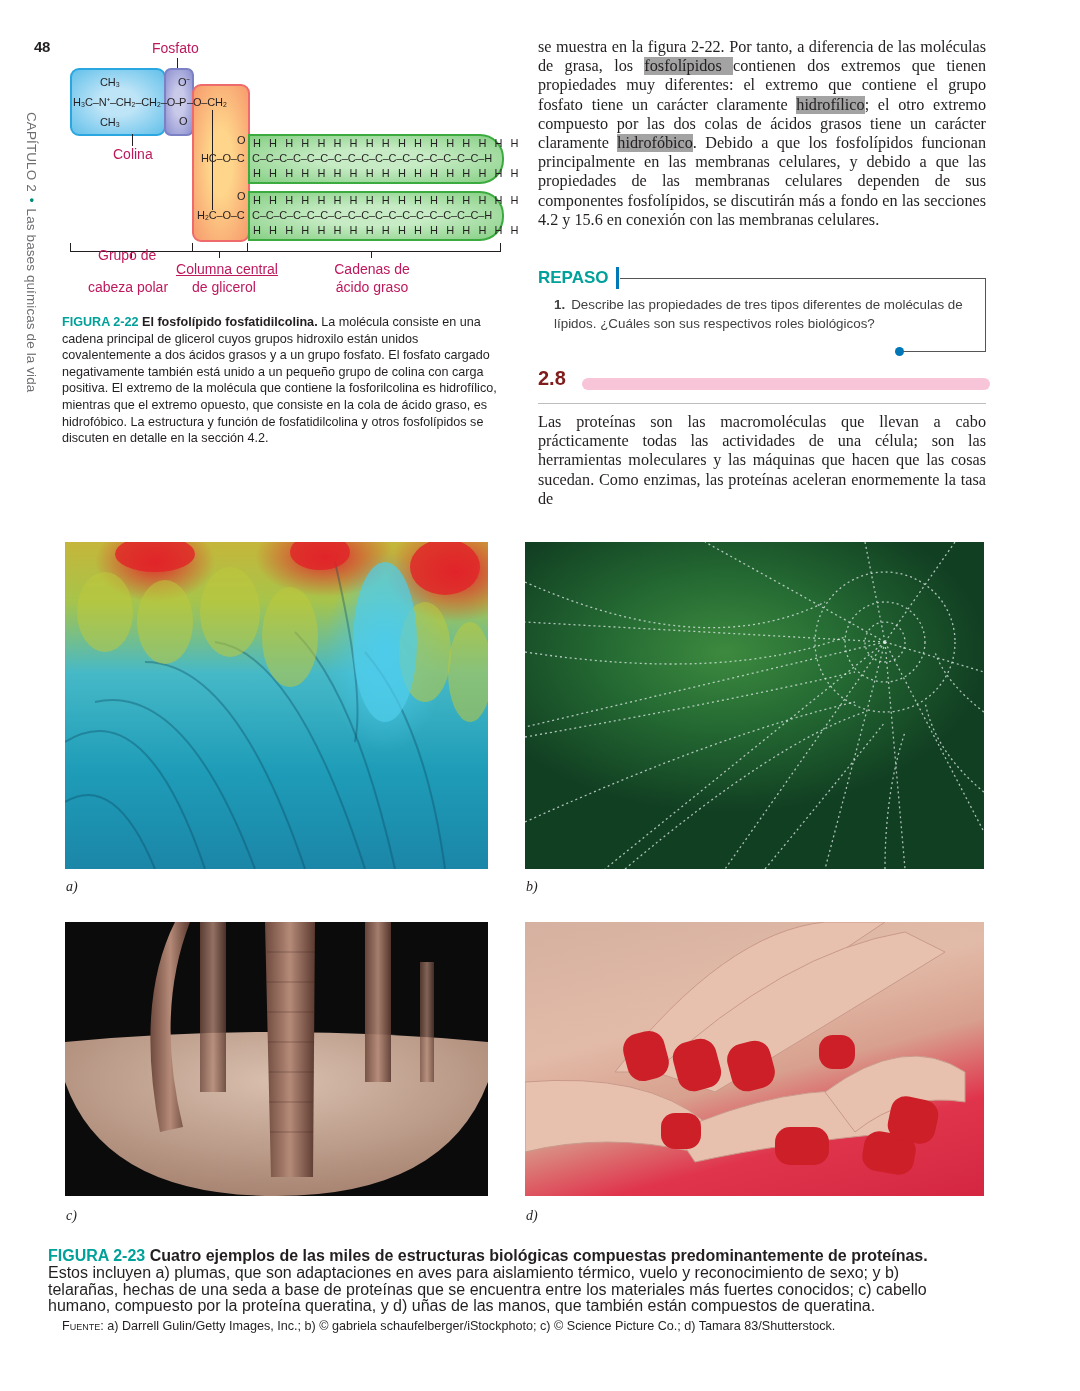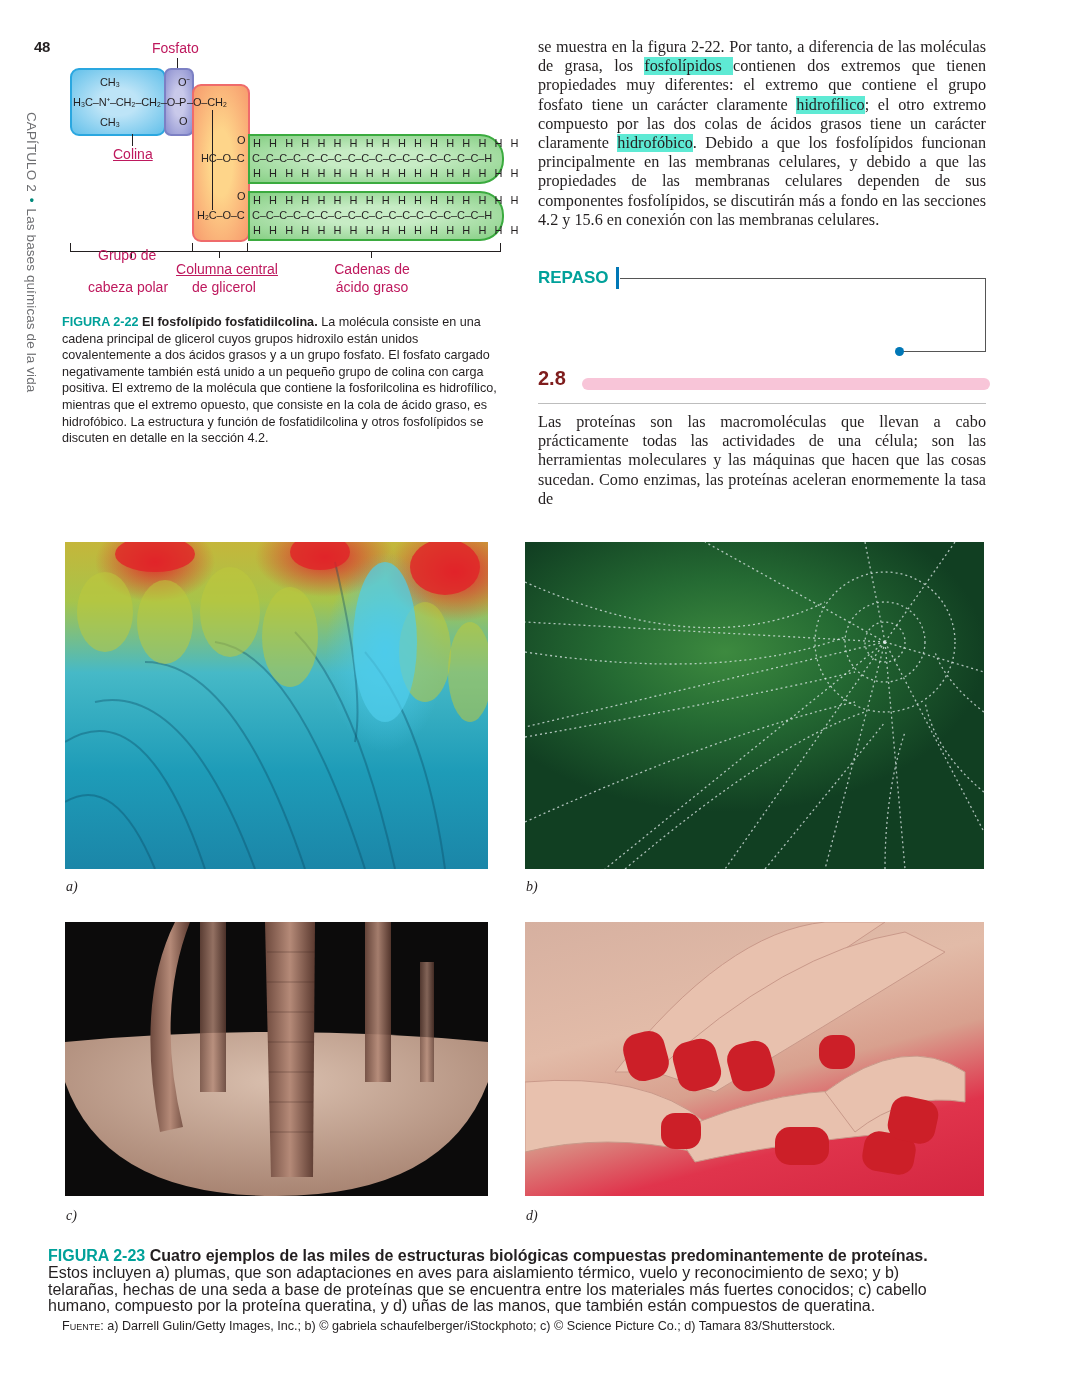--- a/index.html
+++ b/index.html
@@ -28,21 +28,21 @@
   .bracket{position:absolute;height:8px;border-left:1px solid #231f20;border-right:1px solid #231f20;border-bottom:1px solid #231f20;}
   .tick{position:absolute;width:1px;height:7px;background:#231f20;}
 
   
   #fig222-caption{left:62px;top:314px;width:445px;font-size:12.6px;line-height:16.6px;color:#231f20;}
   .figlabel{color:#00a19a;font-weight:bold;}
   .bold{font-weight:bold;}
 
   
   #body-top{left:538px;top:38px;width:448px;font-size:16.2px;line-height:19.2px;text-align:justify;}
-  .hl{background:#5eead4;}
+  .hl{background:#a3a3a3;}
 
   #review{left:538px;top:265px;width:450px;height:92px;}
   #review-title{position:absolute;left:0;top:3px;font-size:17px;font-weight:bold;color:#00a19a;}
   #review-bar{position:absolute;left:78px;top:2px;width:3px;height:22px;background:#0077b6;}
   #review-topline{position:absolute;left:82px;top:13px;width:366px;height:1px;background:#555;}
   #review-rightline{position:absolute;left:447px;top:13px;width:1px;height:74px;background:#555;}
   #review-bottomline{position:absolute;left:362px;top:86px;width:86px;height:1px;background:#555;}
   #review-dot{position:absolute;left:357px;top:82px;width:9px;height:9px;border-radius:50%;background:#0077b6;}
   #review-item{position:absolute;left:16px;top:30px;width:420px;font-size:13.4px;line-height:19px;color:#414042;}
   #review-num{font-weight:bold;margin-right:6px;color:#414042;}
@@ -111,21 +111,21 @@
 
   <div class="chem hrow" style="left:193px;top:102px;">H H H H H H H H H H H H H H H H H</div>
   <div class="chem" style="left:192px;top:117px;">C–C–C–C–C–C–C–C–C–C–C–C–C–C–C–C–C–H</div>
   <div class="chem hrow" style="left:193px;top:132px;">H H H H H H H H H H H H H H H H H</div>
 
   <div class="chem hrow" style="left:193px;top:159px;">H H H H H H H H H H H H H H H H H</div>
   <div class="chem" style="left:192px;top:174px;">C–C–C–C–C–C–C–C–C–C–C–C–C–C–C–C–C–H</div>
   <div class="chem hrow" style="left:193px;top:189px;">H H H H H H H H H H H H H H H H H</div>
 
   <div class="abs" style="left:72px;top:98px;width:1px;height:12px;background:#231f20;"></div>
-  <div class="mlabel abs" style="left:53px;top:110px;text-decoration:underline;">Colina</div>
+  <div class="mlabel abs" style="left:53px;top:110px;">Colina</div>
 
   <div class="bracket" style="left:10px;top:207px;width:121px;"></div>
   <div class="tick" style="left:71px;top:215px;"></div>
   <div class="bracket" style="left:131px;top:207px;width:56px;border-left:none;"></div>
   <div class="tick" style="left:159px;top:215px;"></div>
   <div class="bracket" style="left:187px;top:207px;width:253px;border-left:none;"></div>
   <div class="tick" style="left:311px;top:215px;"></div>
 
   <div class="mlabel abs" style="left:38px;top:211px;text-align:left;width:58px;"><span>Grupo de</span></div>
   <div class="mlabel abs" style="left:22px;top:243px;width:92px;text-align:center;">cabeza polar</div>
@@ -143,20 +143,23 @@
 
 <div id="body-top" class="abs serif"><span>se muestra en la figura 2-22. Por tanto, a diferencia de las moléculas de grasa, los </span><span class="hl">fosfolípidos </span><span>contienen dos extremos que tienen propiedades muy diferentes: el extremo que contiene el grupo fosfato tiene un carácter claramente </span><span class="hl">hidrofílico</span><span>; el otro extremo compuesto por las dos colas de ácidos grasos tiene un carácter claramente </span><span class="hl">hidrofóbico</span><span>. Debido a que los fosfolípidos funcionan principalmente en las membranas celulares, y debido a que las propiedades de las membranas celulares dependen de sus componentes fosfolípidos, se discutirán más a fondo en las secciones 4.2 y 15.6 en conexión con las membranas celulares.</span></div>
 
 <div id="review" class="abs sans">
   <div id="review-title">REPASO</div>
   <div id="review-bar"></div>
   <div id="review-topline"></div>
   <div id="review-rightline"></div>
   <div id="review-bottomline"></div>
   <div id="review-dot"></div>
+  <div id="review-item">
+    <span id="review-num">1.</span><span>Describe las propiedades de tres tipos diferentes de moléculas de lípidos. ¿Cuáles son sus respectivos roles biológicos?</span>
+  </div>
 </div>
 
 <div id="sec-heading" class="abs sans">
   <div id="sec-band"></div>
   <div id="sec-num">2.8</div>
 </div>
 <div id="sec-rule" class="abs"></div>
 
 <div id="body-bottom" class="abs serif">Las proteínas son las macromoléculas que llevan a cabo prácticamente todas las actividades de una célula; son las herramientas moleculares y las máquinas que hacen que las cosas sucedan. Como enzimas, las proteínas aceleran enormemente la tasa de</div>
 

